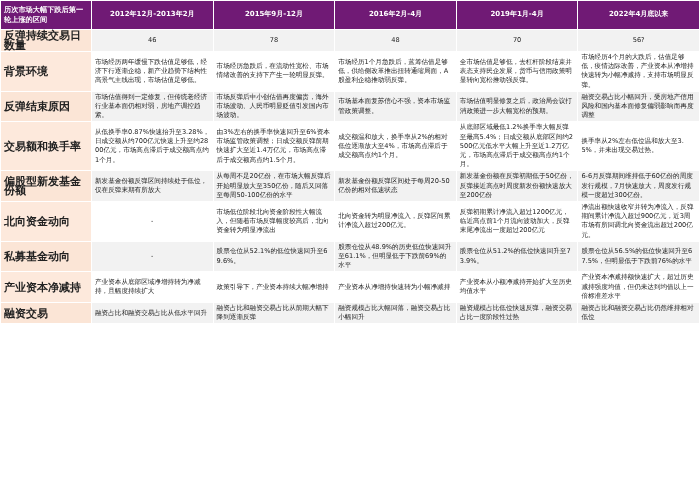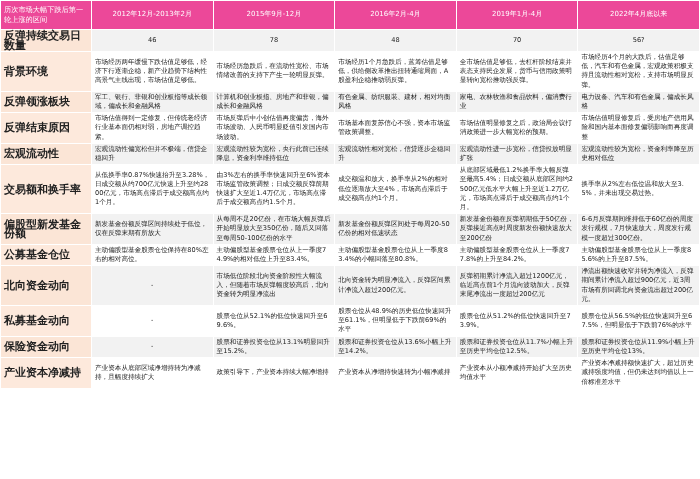--- a/index.html
+++ b/index.html
@@ -1,20 +1,20 @@
 <!DOCTYPE html>
 <html><head>
 <meta charset="utf-8">
 <style>
   html, body { margin: 0; padding: 0; background: #ffffff; }
   body { width: 700px; height: 479px; overflow: hidden; font-family: "DejaVu Sans", "Liberation Sans", sans-serif; }
   table { border-collapse: separate; border-spacing: 1px; width: 700px; table-layout: fixed; background: #ffffff; }
   col.c0 { width: 90px; }
   td, th { padding: 1px 3px; vertical-align: middle; font-size: 6.6px; line-height: 9.2px; color: #222222; word-break: break-all; }
-  thead th { background: #ec4899; color: #ffffff; font-weight: normal; font-size: 7px; height: 26px; text-align: center; }
+  thead th { background: #701a75; color: #ffffff; font-weight: bold; font-size: 7px; height: 26px; text-align: center; }
   thead th.corner { text-align: left; font-size: 7.2px; line-height: 9.6px; }
   tbody th { background: #fbe5d6; text-align: left; font-weight: bold; font-size: 11px; }
   tbody tr:nth-child(odd) td { background: #f2f2f2; }
   tbody tr:nth-child(even) td { background: #ffffff; }
   tbody tr:nth-child(odd) th { background: #fbe5d6; }
   tbody tr:nth-child(even) th { background: #fde9dc; }
   td.center { text-align: center; }
   tr.r-short td, tr.r-short th { height: 19px; }
 </style>
 </head>
@@ -47,96 +47,72 @@
         <td class="center">48</td>
         <td class="center">70</td>
         <td class="center">56?</td>
       </tr>
       <tr>
         <th>背景环境</th>
         <td>市场经历两年缓慢下跌估值足够低，经济下行逐渐企稳，新产业趋势下结构性高景气主线出现，市场估值足够低。</td>
         <td>市场经历急跌后，在流动性宽松、市场情绪改善的支持下产生一轮明显反弹。</td>
         <td>市场经历1个月急跌后，蓝筹估值足够低，供给侧改革推出扭转通缩局面，A股盈利企稳推动弱反弹。</td>
         <td>全市场估值足够低，去杠杆阶段结束并表态支持民企发展，货币与信用政策明显转向宽松推动强反弹。</td>
-        <td>市场经历4个月的大跌后，估值足够低，汽车和有色金属，宏观政策积极支持且流动性相对宽松，支持市场明显反弹。</td>
-      </tr>
-      <tr>
-        <th>反弹领涨板块</th>
-        <td>军工、银行、非银和创业板指等成长领域，偏成长和金融风格</td>
-        <td>计算机和创业板指、房地产和非银，偏成长和金融风格</td>
-        <td>有色金属、纺织服装、建材，相对均衡风格</td>
-        <td>家电、农林牧渔和食品饮料，偏消费行业</td>
-        <td>电力设备、汽车和有色金属，偏成长风格</td>
+        <td>市场经历4个月的大跌后，估值足够低，疫情边际改善，产业资本从净增持快速转为小幅净减持，支持市场明显反弹。</td>
       </tr>
       <tr>
         <th>反弹结束原因</th>
         <td>市场估值得到一定修复，但传统老经济行业基本面仍相对弱，房地产调控趋紧。</td>
         <td>市场反弹后中小创估值再度偏贵，海外市场波动、人民币明显贬值引发国内市场波动。</td>
         <td>市场基本面复苏信心不强，资本市场监管政策调整。</td>
         <td>市场估值明显修复之后，政治局会议打消政策进一步大幅宽松的预期。</td>
-        <td>市场估值明显修复后，受房地产信用风险和国内基本面修复偏弱影响而再度调整</td>
-      </tr>
-      <tr>
-        <th>宏观流动性</th>
-        <td>宏观流动性偏宽松但并不极端，信贷企稳回升</td>
-        <td>宏观流动性较为宽松，央行此前已连续降息，资金利率维持低位</td>
-        <td>宏观流动性相对宽松，信贷逐步企稳回升</td>
-        <td>宏观流动性进一步宽松，信贷投放明显扩张</td>
-        <td>宏观流动性较为宽松，资金利率降至历史相对低位</td>
+        <td>融资交易占比小幅回升，受房地产信用风险和国内基本面修复偏弱影响而再度调整</td>
       </tr>
       <tr>
         <th>交易额和换手率</th>
         <td>从低换手率0.87%快速抬升至3.28%，日成交额从约700亿元快速上升至约2800亿元，市场高点滞后于成交额高点约1个月。</td>
         <td>由3%左右的换手率快速回升至6%资本市场监管政策调整；日成交额反弹前期快速扩大至近1.4万亿元，市场高点滞后于成交额高点约1.5个月。</td>
         <td>成交额温和放大，换手率从2%的相对低位逐渐放大至4%，市场高点滞后于成交额高点约1个月。</td>
         <td>从底部区域最低1.2%换手率大幅反弹至最高5.4%；日成交额从底部区间约2500亿元低水平大幅上升至近1.2万亿元，市场高点滞后于成交额高点约1个月。</td>
         <td>换手率从2%左右低位温和放大至3.5%，并未出现交易过热。</td>
       </tr>
       <tr>
         <th>偏股型新发基金份额</th>
         <td>新发基金份额反弹区间持续处于低位，仅在反弹末期有所放大</td>
         <td>从每周不足20亿份，在市场大幅反弹后开始明显放大至350亿份，随后又回落至每周50-100亿份的水平</td>
         <td>新发基金份额反弹区间处于每周20-50亿份的相对低速状态</td>
         <td>新发基金份额在反弹初期低于50亿份，反弹接近高点时周度新发份额快速放大至200亿份</td>
         <td>6-6月反弹期间维持低于60亿份的周度发行规模，7月快速放大，周度发行规模一度超过300亿份。</td>
       </tr>
       <tr>
-        <th>公募基金仓位</th>
-        <td>主动偏股型基金股票仓位保持在80%左右的相对高位。</td>
-        <td>主动偏股型基金股票仓位从上一季度74.9%的相对低位上升至83.4%。</td>
-        <td>主动偏股型基金股票仓位从上一季度83.4%的小幅回落至80.8%。</td>
-        <td>主动偏股型基金股票仓位从上一季度77.8%的上升至84.2%。</td>
-        <td>主动偏股型基金股票仓位从上一季度85.6%的上升至87.5%。</td>
-      </tr>
-      <tr>
         <th>北向资金动向</th>
         <td class="center">-</td>
         <td>市场低位阶段北向资金阶段性大幅流入，但随着市场反弹幅度较高后，北向资金转为明显净流出</td>
         <td>北向资金转为明显净流入，反弹区间累计净流入超过200亿元。</td>
         <td>反弹初期累计净流入超过1200亿元，临近高点前1个月流向波动加大，反弹末尾净流出一度超过200亿元</td>
         <td>净流出额快速收窄并转为净流入，反弹期间累计净流入超过900亿元，近3周市场有所回调北向资金流出超过200亿元。</td>
       </tr>
       <tr>
         <th>私募基金动向</th>
         <td class="center">-</td>
         <td>股票仓位从52.1%的低位快速回升至69.6%。</td>
         <td>股票仓位从48.9%的历史低位快速回升至61.1%，但明显低于下跌前69%的水平</td>
         <td>股票仓位从51.2%的低位快速回升至73.9%。</td>
         <td>股票仓位从56.5%的低位快速回升至67.5%，但明显低于下跌前76%的水平</td>
       </tr>
       <tr>
-        <th>保险资金动向</th>
-        <td class="center">-</td>
-        <td>股票和证券投资仓位从13.1%明显回升至15.2%。</td>
-        <td>股票和证券投资仓位从13.6%小幅上升至14.2%。</td>
-        <td>股票和证券投资仓位从11.7%小幅上升至历史平均仓位12.5%。</td>
-        <td>股票和证券投资仓位从11.9%小幅上升至历史平均仓位13%。</td>
-      </tr>
-      <tr>
         <th>产业资本净减持</th>
         <td>产业资本从底部区域净增持转为净减持，且幅度持续扩大</td>
         <td>政策引导下，产业资本持续大幅净增持</td>
         <td>产业资本从净增持快速转为小幅净减持</td>
         <td>产业资本从小额净减持开始扩大至历史均值水平</td>
         <td>产业资本净减持额快速扩大，超过历史减持强度均值，但仍未达到均值以上一倍标准差水平</td>
       </tr>
+      <tr>
+        <th>融资交易</th>
+        <td>融资占比和融资交易占比从低水平回升</td>
+        <td>融资占比和融资交易占比从前期大幅下降到逐渐反弹</td>
+        <td>融资规模占比大幅回落，融资交易占比小幅回升</td>
+        <td>融资规模占比低位快速反弹，融资交易占比一度阶段性过热</td>
+        <td>融资占比和融资交易占比仍然维持相对低位</td>
+      </tr>
     </tbody>
 </table>
 
 </body></html>

